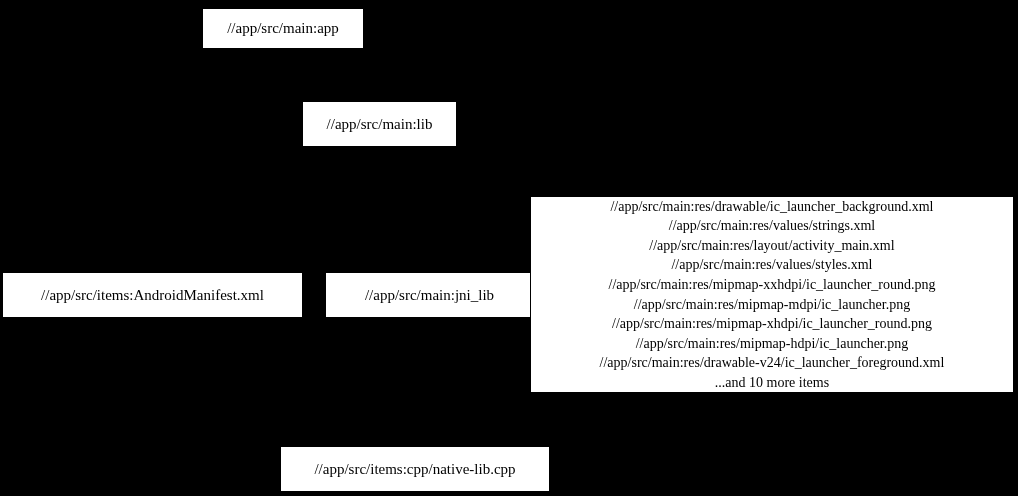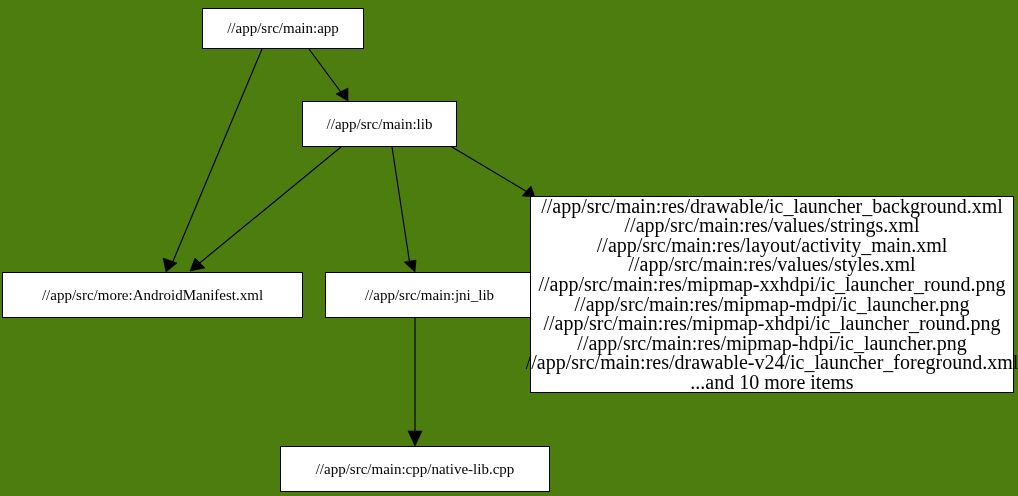--- a/index.html
+++ b/index.html
@@ -4,21 +4,21 @@
 <style>
   html, body {
     margin: 0;
     padding: 0;
     background: #ffffff;
   }
   #graph-canvas {
     position: relative;
     width: 1018px;
     height: 496px;
-    background: #4d7c0f;
+    background: #000000;
     overflow: hidden;
     font-family: "Liberation Serif", "DejaVu Serif", serif;
   }
   #graph-svg {
     position: absolute;
     left: 0;
     top: 0;
     width: 1018px;
     height: 496px;
   }
@@ -41,21 +41,21 @@
     display: block;
     white-space: pre;
     text-align: center;
   }
   .gnode.multi {
     align-items: center;
     justify-content: center;
   }
   .gnode.multi .gnode-label {
     line-height: 19.6px;
-    font-size: 20px;
+    font-size: 14px;
   }
   .edge-line {
     stroke: #000000;
     stroke-width: 1.15;
     fill: none;
   }
   .edge-head {
     fill: #000000;
     stroke: #000000;
     stroke-width: 0.6;
@@ -87,23 +87,23 @@
         <polygon points="535,197 522,196 531,186" class="edge-head"></polygon>
       </g>
       <g>
         <path d="M 415,318 L 415,439" class="edge-line"></path>
         <polygon points="415,446 408,431 422,431" class="edge-head"></polygon>
       </g>
     </svg>
   <div id="nodes-layer">
       <div class="gnode" style="left: 202px; top: 8px; width: 162px; height: 41px;"><span class="gnode-label">//app/src/main:app</span></div>
       <div class="gnode" style="left: 302px; top: 101px; width: 155px; height: 46px; align-items: center;"><span class="gnode-label">//app/src/main:lib</span></div>
-      <div class="gnode" style="left: 2px; top: 272px; width: 301px; height: 46px;"><span class="gnode-label">//app/src/more:AndroidManifest.xml</span></div>
+      <div class="gnode" style="left: 2px; top: 272px; width: 301px; height: 46px;"><span class="gnode-label">//app/src/items:AndroidManifest.xml</span></div>
       <div class="gnode" style="left: 325px; top: 272px; width: 209px; height: 46px;"><span class="gnode-label">//app/src/main:jni_lib</span></div>
-      <div class="gnode" style="left: 280px; top: 446px; width: 270px; height: 46px;"><span class="gnode-label">//app/src/main:cpp/native-lib.cpp</span></div>
+      <div class="gnode" style="left: 280px; top: 446px; width: 270px; height: 46px;"><span class="gnode-label">//app/src/items:cpp/native-lib.cpp</span></div>
       <div class="gnode multi" style="left: 530px; top: 196px; width: 484px; height: 197px;"><span class="gnode-label">//app/src/main:res/drawable/ic_launcher_background.xml
 //app/src/main:res/values/strings.xml
 //app/src/main:res/layout/activity_main.xml
 //app/src/main:res/values/styles.xml
 //app/src/main:res/mipmap-xxhdpi/ic_launcher_round.png
 //app/src/main:res/mipmap-mdpi/ic_launcher.png
 //app/src/main:res/mipmap-xhdpi/ic_launcher_round.png
 //app/src/main:res/mipmap-hdpi/ic_launcher.png
 //app/src/main:res/drawable-v24/ic_launcher_foreground.xml
 ...and 10 more items</span></div>

